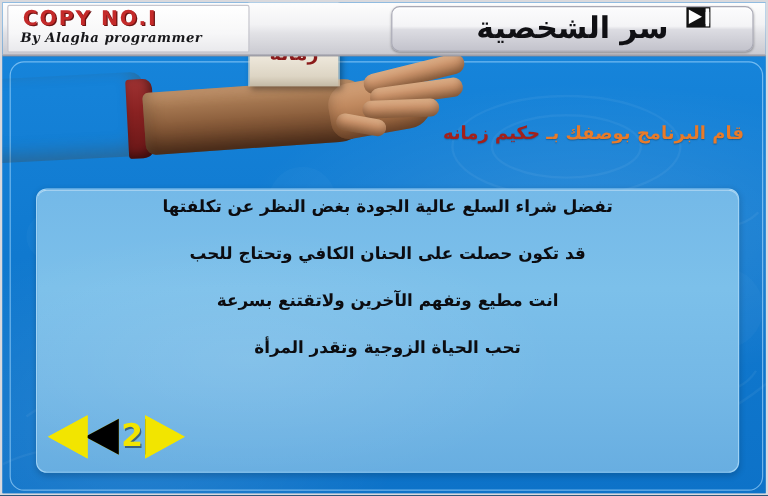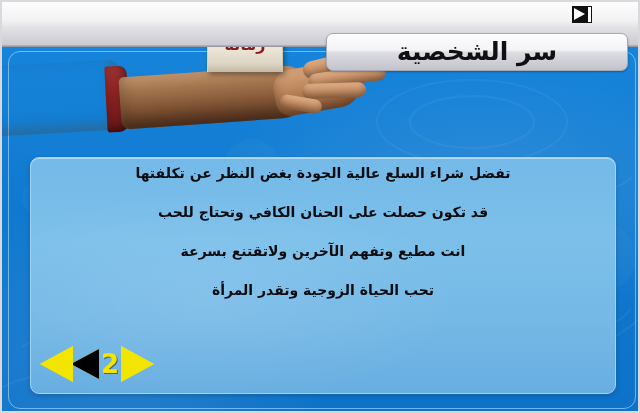--- a/index.html
+++ b/index.html
@@ -114,21 +114,20 @@
     right: 10px; top: 3px;
     width: 300px; height: 36px;
     border-radius: 7px;
     background: linear-gradient(to bottom, #fcfcfd 0%, #f4f4f6 44%, #dcdce2 52%, #c3c3cc 100%);
     border: 1px solid #a8a8b4;
     box-shadow: 0 1px 2px rgba(0,0,0,.3), inset 0 1px 0 #fff;
     z-index: 32;
     display: flex;
     align-items: center;
     justify-content: center;
-    margin-top: 28px;
   }
   .title-text {
     font-family: "DejaVu Sans", sans-serif;
     direction: rtl;
     font-size: 25px;
     font-weight: bold;
     color: #101014;
     letter-spacing: 0.5px;
     line-height: 1;
     padding-bottom: 2px;
@@ -402,39 +401,47 @@
       <div class="finger f2"></div>
       <div class="finger f3"></div>
       <div class="finger thumb"></div>
     </div>
 
     <div class="paper-note">
       <div class="paper-line">حكيم</div>
       <div class="paper-line">زمانه</div>
     </div>
 
+    <div class="subtitle">
+      <span>قام البرنامج بوصفك بـ</span>
+      <span class="highlight">حكيم زمانه</span>
+    </div>
 
     <div class="result-panel">
       <div class="result-lines">
         <div class="result-line">تفضل شراء السلع عالية الجودة بغض النظر عن تكلفتها</div>
         <div class="result-line">قد تكون حصلت على الحنان الكافي وتحتاج للحب</div>
         <div class="result-line">انت مطيع وتفهم الآخرين ولاتقتنع بسرعة</div>
         <div class="result-line">تحب الحياة الزوجية وتقدر المرأة</div>
       </div>
 
       <div class="pager">
         <div class="arrow arrow-left"></div>
         <div class="page-num">2</div>
         <div class="arrow arrow-right"></div>
       </div>
     </div>
 
     <div class="top-bar"></div>
     <div class="top-bar-sep"></div>
 
+    <div class="logo-box">
+      <div class="logo-main">COPY NO.I</div>
+      <div class="logo-sub">By Alagha programmer</div>
+    </div>
     <div class="logo-filmicon"></div>
 
     <div class="title-plate">
       <div class="title-text">سر الشخصية</div>
     </div>
 
   </div>
 </div>
 
 </body></html>

